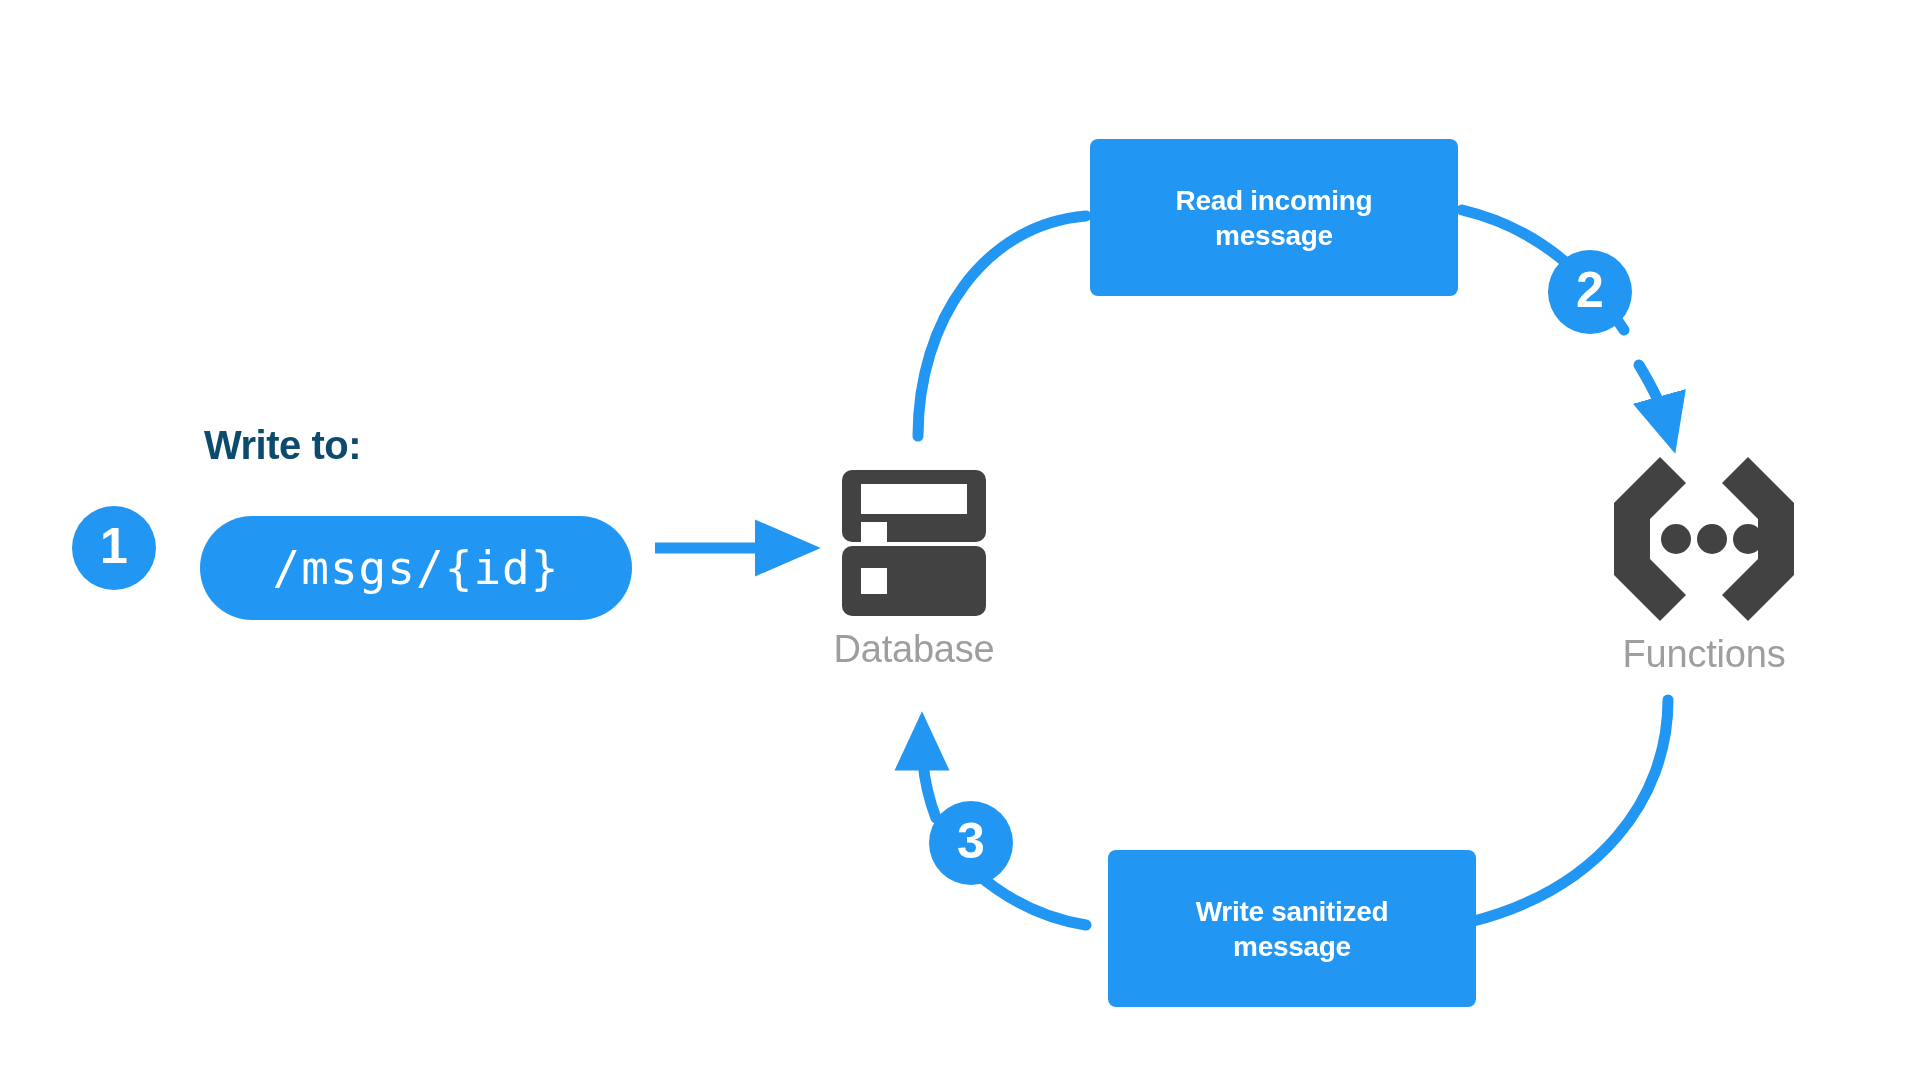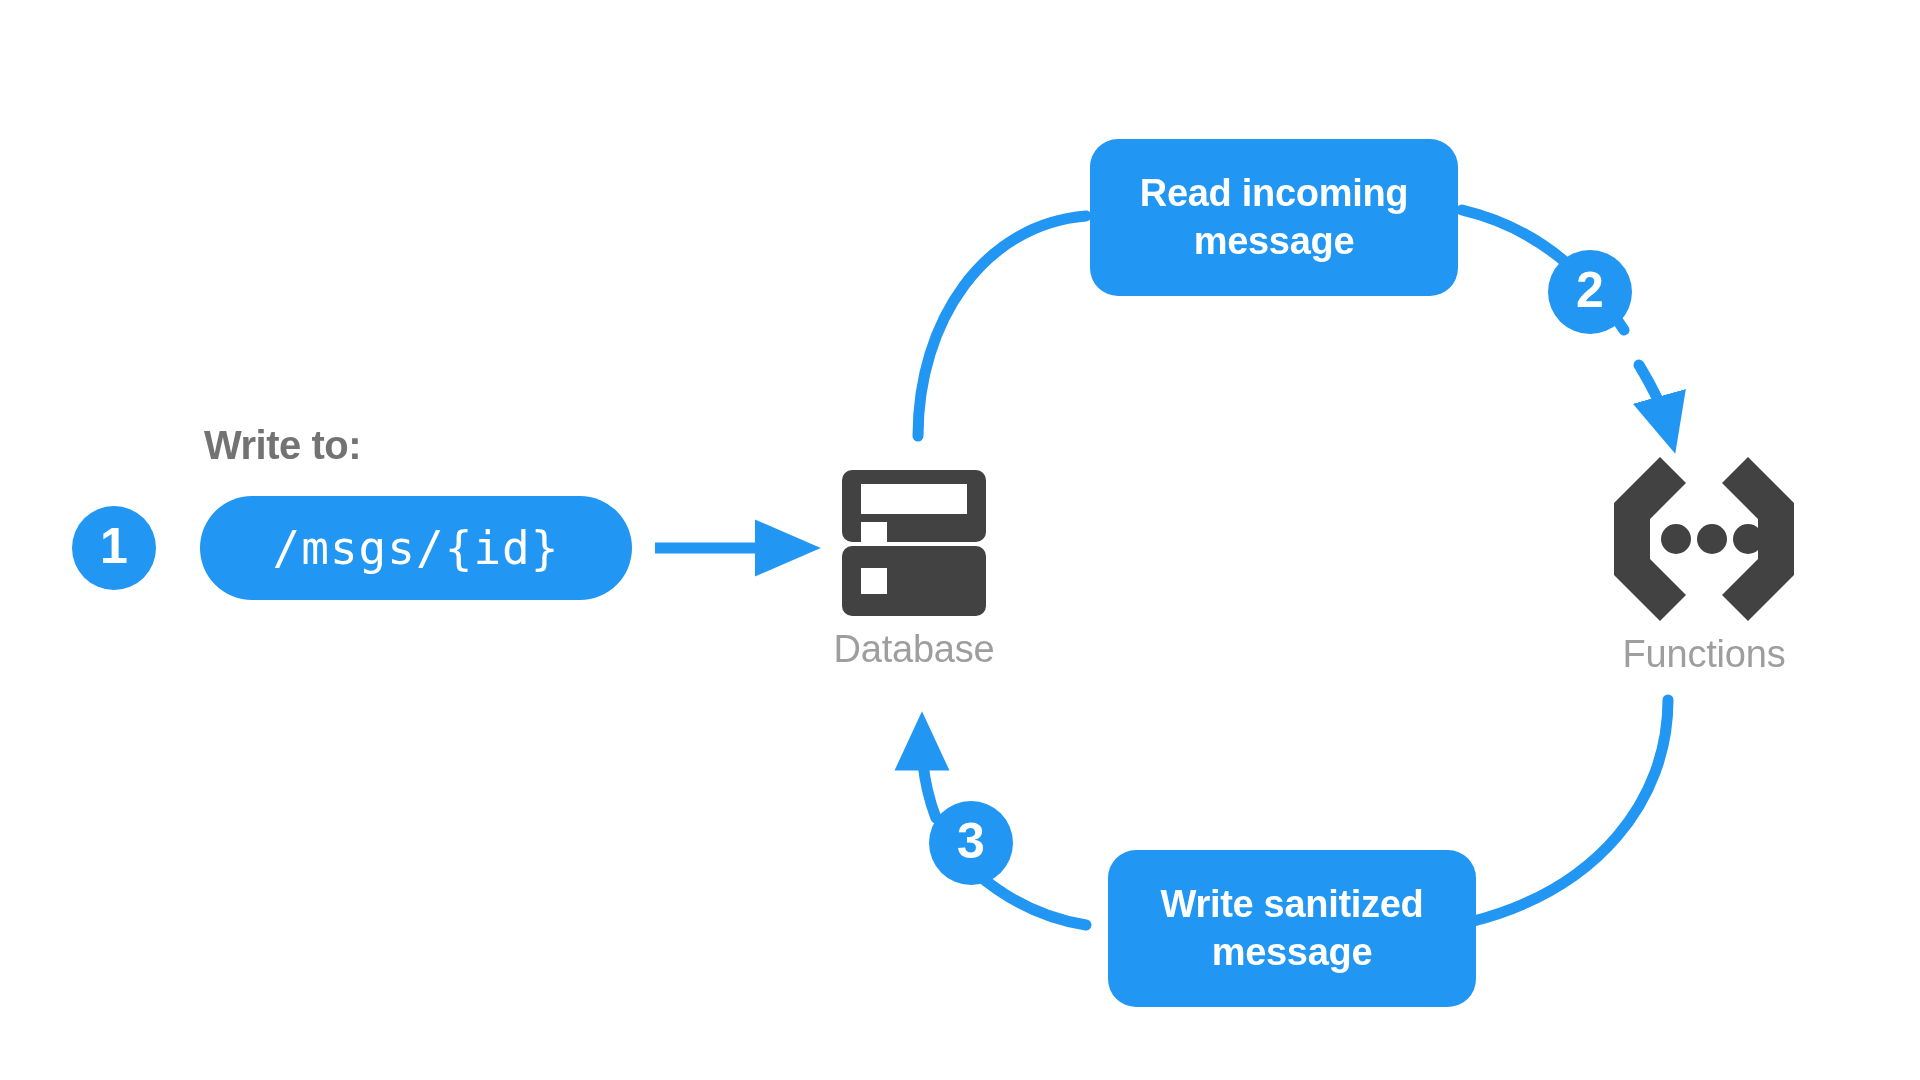--- a/index.html
+++ b/index.html
@@ -27,21 +27,21 @@
     position: absolute;
     left: 0; top: 0;
     width: 1920px;
     height: 1080px;
     pointer-events: none;
   }
 
   
   .step-label {
     position: absolute;
-    color: #737373;
+    color: #0c4a6e;
     font-weight: bold;
     font-size: 40px;
     letter-spacing: -0.5px;
     white-space: nowrap;
   }
 
   
   .badge {
     position: absolute;
     width: 84px;
@@ -66,30 +66,31 @@
     color: #ffffff;
     border-radius: 60px;
     font-family: "DejaVu Sans Mono", "Liberation Mono", monospace;
     font-size: 46px;
     display: flex;
     align-items: center;
     justify-content: center;
     letter-spacing: 1px;
     box-sizing: border-box;
     padding: 0 34px;
+    margin-top: 20px;
   }
 
   
   .action-box {
     position: absolute;
     background: #2196f3;
     color: #ffffff;
-    border-radius: 28px;
+    border-radius: 8px;
     font-weight: bold;
-    font-size: 38px;
+    font-size: 28px;
     line-height: 1.25;
     text-align: center;
     display: flex;
     align-items: center;
     justify-content: center;
     padding: 0 22px;
     box-sizing: border-box;
     letter-spacing: -0.3px;
   }
 

